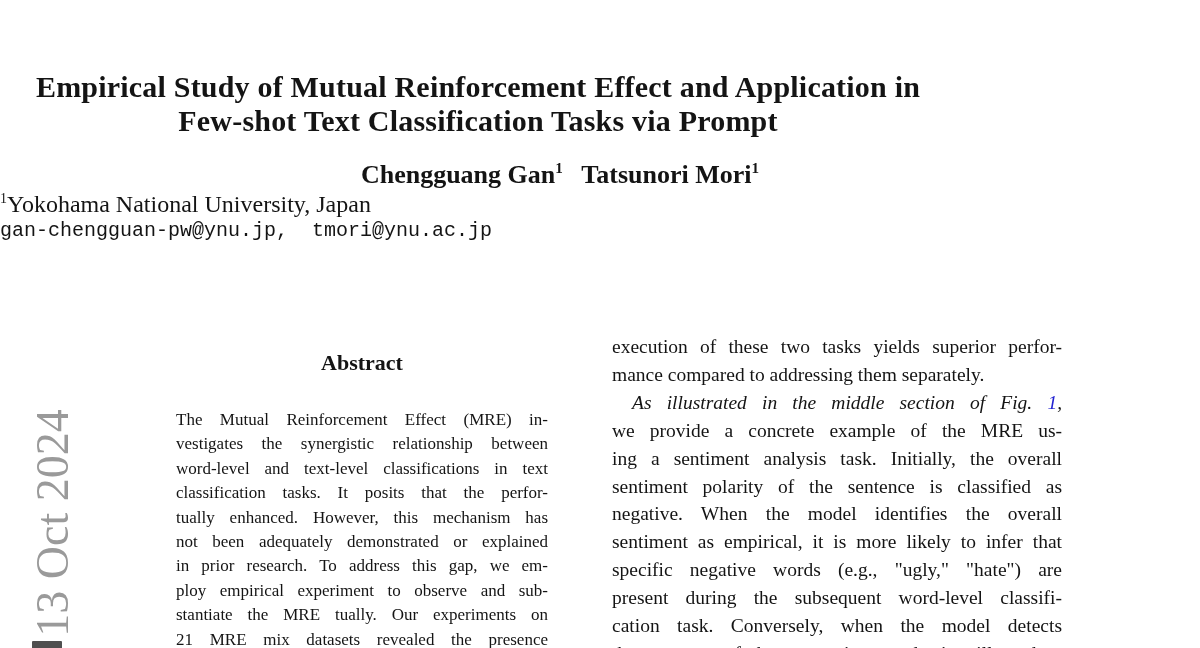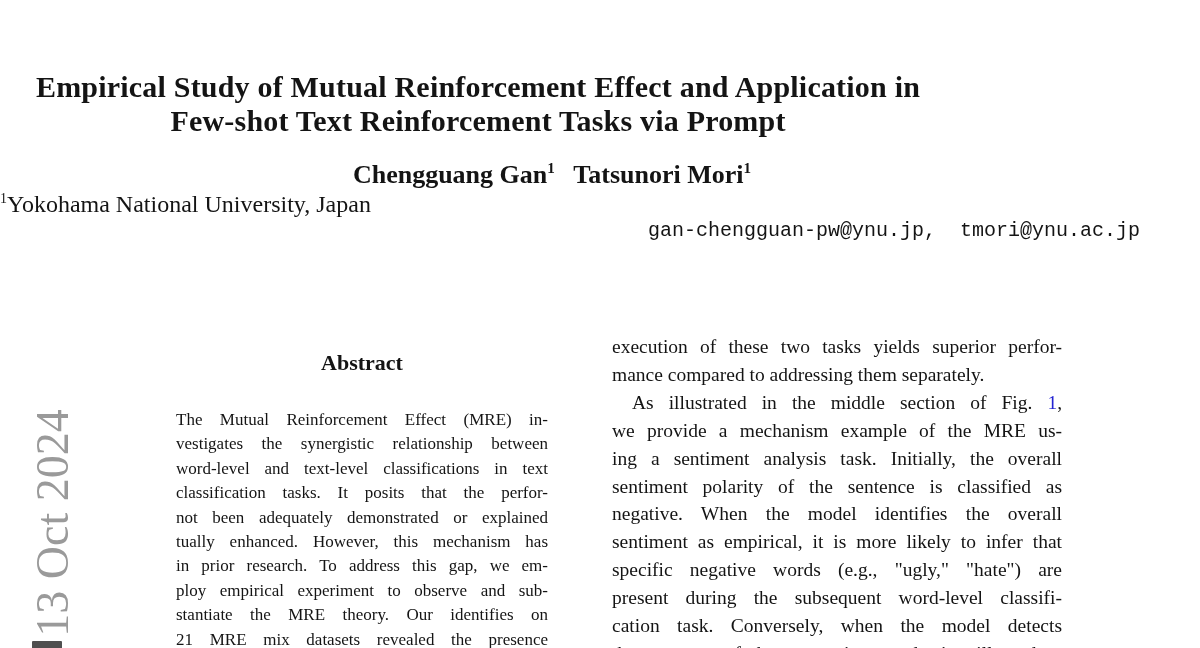--- a/index.html
+++ b/index.html
@@ -9,52 +9,52 @@
     font-family: "Liberation Serif", serif;
     position: relative;
   }
 
   #paper-title {
     position: absolute; top: 46px; left: 0; width: 956px;
     font-weight: bold; font-size: 30px; line-height: 34px;
     text-align: center; letter-spacing: 0.2px; margin-top: 24px;
   }
   #author-line {
-    position: absolute; top: 160px; left: 0; width: 1104px;
+    position: absolute; top: 160px; left: 8px; width: 1104px;
     font-weight: bold; font-size: 26px; text-align: center;
   }
   #author-line .author + .author { margin-left: 12px; }
   sup { font-size: 0.58em; }
   #affiliation-line {
     position: absolute; top: 191px; left: 0; width: 1200px;
     font-size: 24px; text-align: left;
   }
   #email-line {
     position: absolute; top: 219px; left: 0; width: 1140px;
     font-family: "Liberation Mono", monospace; font-size: 20px;
-    text-align: right; white-space: pre;
+    text-align: left; white-space: pre;
   }
 
   #abstract-column {
     position: absolute; left: 176px; top: 334px; width: 372px;
   }
   #abstract-heading {
     font-size: 22px; font-weight: bold; text-align: center;
     margin: 16px 0 32px 0;
   }
   #abstract-body { font-size: 17px; line-height: 24.4px; }
 
   #right-column {
     position: absolute; left: 612px; top: 333px; width: 450px;
     font-size: 19.5px; line-height: 27.9px;
   }
 
   .tline { white-space: normal; }
   .just { text-align: justify; text-align-last: justify; }
-  .ind  { text-indent: 20px; }
+  .ind  { text-indent: 20px; font-style: italic; }
   .ref-link { color: var(--link-color, #2323d2); cursor: pointer; }
 
   #arxiv-stamp {
     position: absolute; top: 523px; left: 52px;
     transform: translate(-50%, -50%) rotate(-90deg);
     transform-origin: center;
     white-space: nowrap;
     font-size: 46px; color: var(--stamp-color, #9a9a9a);
   }
   #bracket-fragment {
@@ -65,53 +65,53 @@
   }
 </style>
 </head>
 <body style="--link-color: #2323d2; --stamp-color: #9a9a9a; --bracket-color: #4f4f4f; color: rgb(20, 20, 20); background: rgb(255, 255, 255);">
 
 <div id="arxiv-stamp">13 Oct 2024</div>
 <div id="bracket-fragment"></div>
 
 <div id="paper-title">
   <div>Empirical Study of Mutual Reinforcement Effect and Application in</div>
-  <div>Few-shot Text Reinforcement Tasks via Prompt</div>
+  <div>Few-shot Text Classification Tasks via Prompt</div>
 </div>
 
 <div id="author-line">
   <span class="author"><span>Chengguang Gan</span><sup>1</sup></span>
   <span class="author"><span>Tatsunori Mori</span><sup>1</sup></span>
 </div>
 
 <div id="affiliation-line"><sup>1</sup><span>Yokohama National University, Japan</span></div>
 
 <div id="email-line">gan-chengguan-pw@ynu.jp,  tmori@ynu.ac.jp</div>
 
 <div id="abstract-column">
   <h2 id="abstract-heading">Abstract</h2>
   <div id="abstract-body">
       <div class="tline just">The Mutual Reinforcement Effect (MRE) in-</div>
       <div class="tline just">vestigates the synergistic relationship between</div>
       <div class="tline just">word-level and text-level classifications in text</div>
       <div class="tline just">classification tasks. It posits that the perfor-</div>
+      <div class="tline just">tually enhanced. However, this mechanism has</div>
       <div class="tline just">not been adequately demonstrated or explained</div>
-      <div class="tline just">tually enhanced. However, this mechanism has</div>
       <div class="tline just">in prior research. To address this gap, we em-</div>
       <div class="tline just">ploy empirical experiment to observe and sub-</div>
-      <div class="tline just">stantiate the MRE theory. Our identifies on</div>
+      <div class="tline just">stantiate the MRE tually. Our experiments on</div>
       <div class="tline just">21 MRE mix datasets revealed the presence</div>
     </div>
 </div>
 
 <div id="right-column">
     <div class="tline just">execution of these two tasks yields superior perfor-</div>
     <div class="tline">mance compared to addressing them separately.</div>
     <div class="tline just ind">As illustrated in the middle section of Fig. <span class="ref-link">1</span>,</div>
-    <div class="tline just">we provide a mechanism example of the MRE us-</div>
+    <div class="tline just">we provide a concrete example of the MRE us-</div>
     <div class="tline just">ing a sentiment analysis task. Initially, the overall</div>
     <div class="tline just">sentiment polarity of the sentence is classified as</div>
     <div class="tline just">negative. When the model identifies the overall</div>
     <div class="tline just">sentiment as empirical, it is more likely to infer that</div>
     <div class="tline just">specific negative words (e.g., "ugly," "hate") are</div>
     <div class="tline just">present during the subsequent word-level classifi-</div>
     <div class="tline just">cation task. Conversely, when the model detects</div>
     <div class="tline just">the presence of these negative words, it will tend to</div>
   </div>
 

